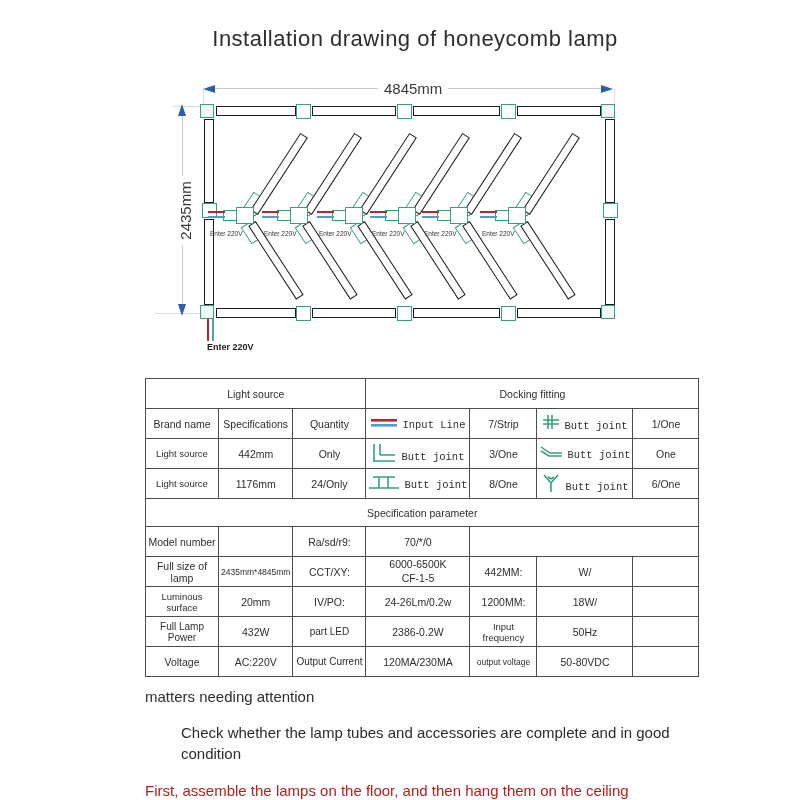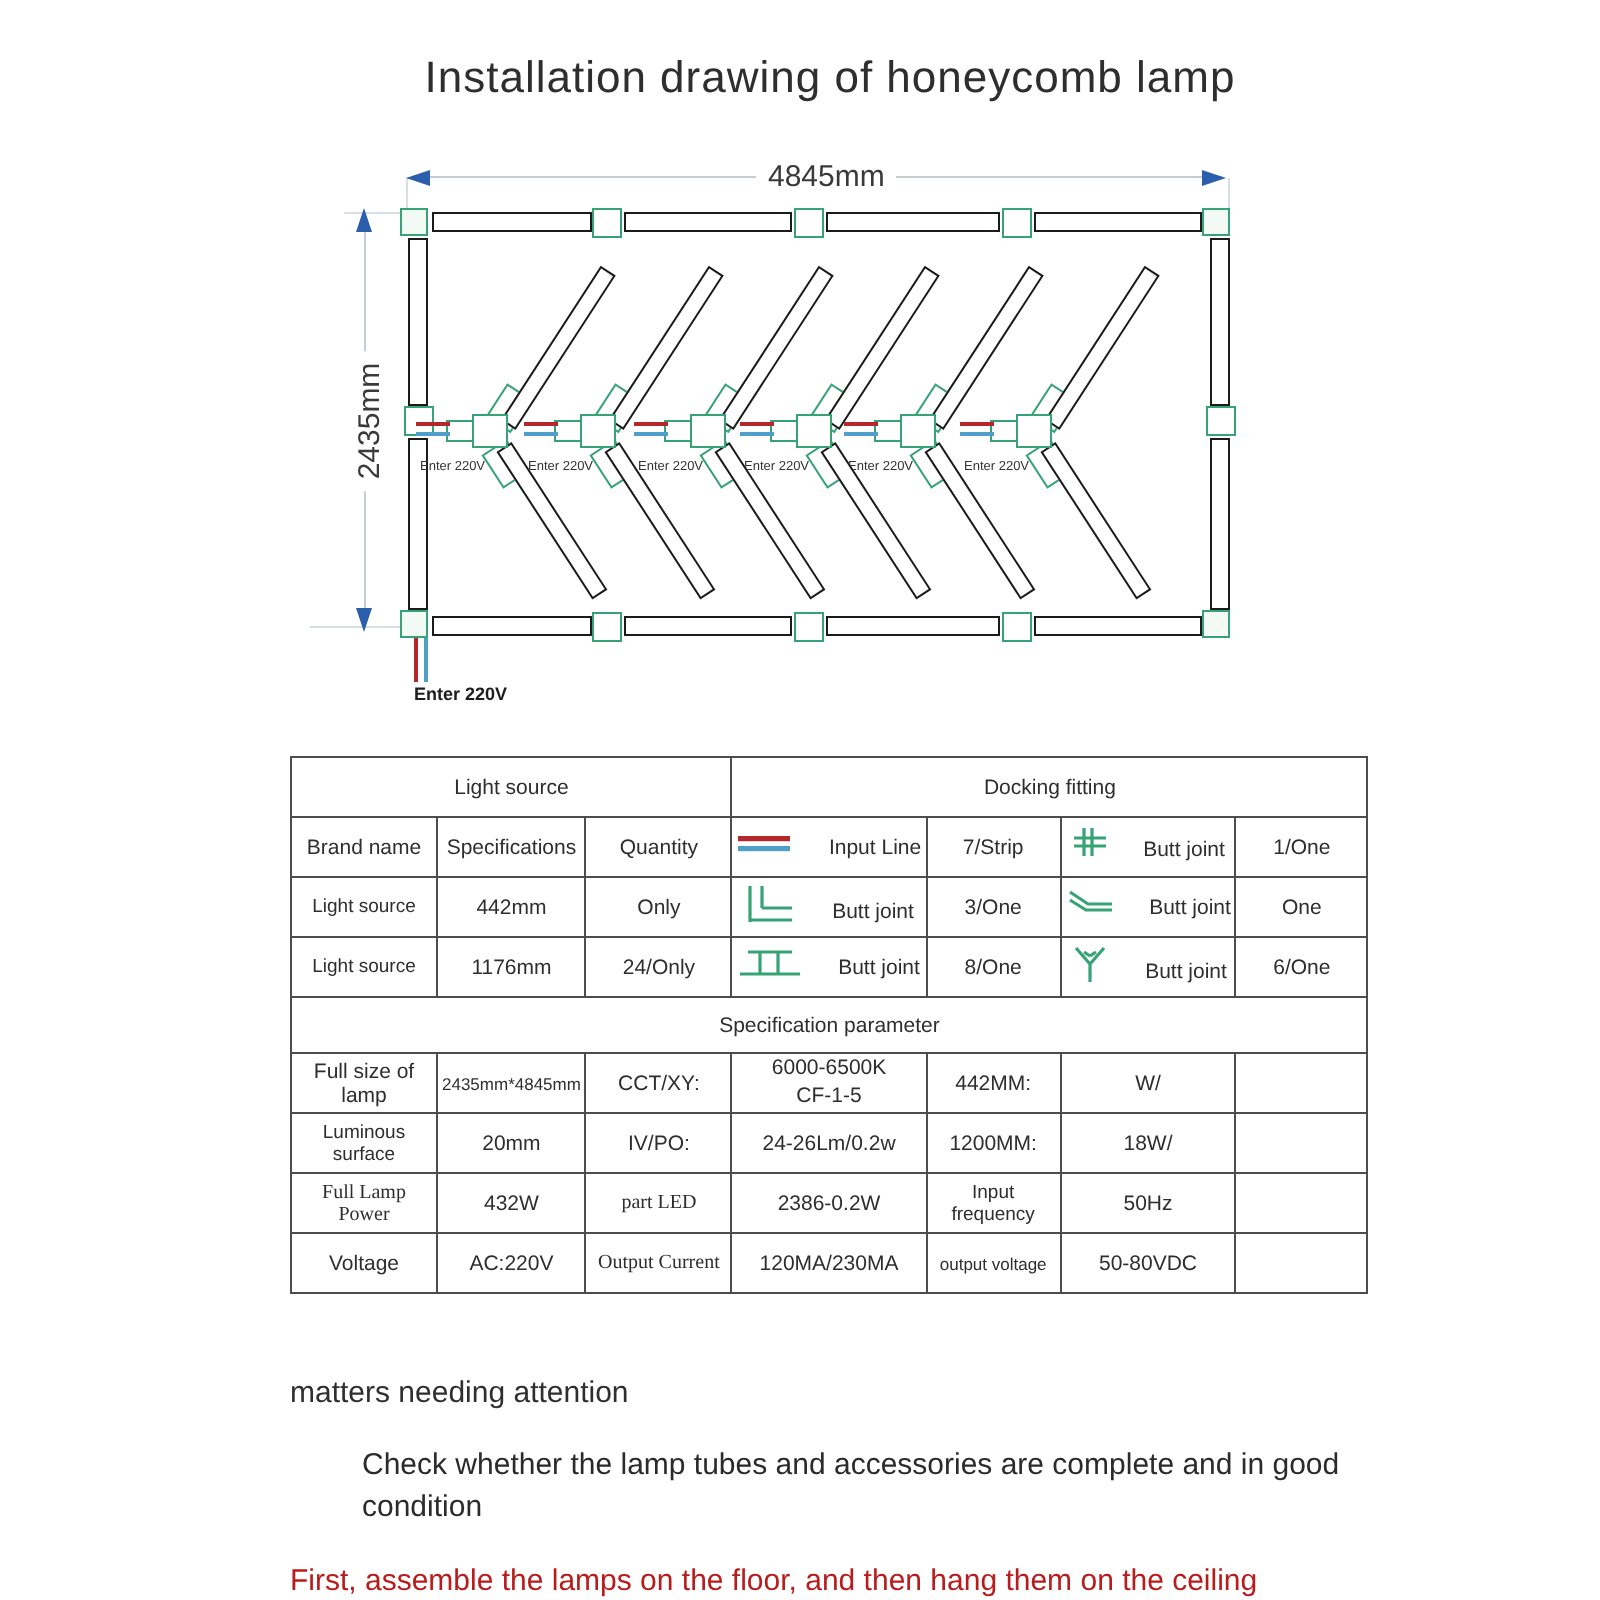--- a/index.html
+++ b/index.html
@@ -40,23 +40,23 @@
   .wire-b{left:0;top:81px;width:17px;height:2px;background:#4f9fc9;z-index:4;}
   .chev-label{left:2px;top:95px;font-size:6.5px;color:#333;}
   .bwire{position:absolute;width:2px;height:22px;}
   .enter-main{position:absolute;left:207px;top:342px;font-size:9px;font-weight:600;color:#1d1d1d;}
   
   table.spec{position:absolute;left:145px;top:378px;border-collapse:collapse;table-layout:fixed;
              font-size:10.5px;color:#2e2e2e;}
   table.spec td{border:1px solid #4d4d4d;text-align:center;vertical-align:middle;
                 padding:1px 2px;height:27px;overflow:hidden;}
   td.iconcell{white-space:nowrap;}
-  .icwrap{display:inline-flex;align-items:flex-end;justify-content:center;gap:18px;}
+  .icwrap{display:inline-flex;align-items:flex-end;justify-content:center;gap:4px;font-family:Liberation Mono, monospace;}
   .icwrap svg{flex:0 0 auto;}
-  .sm9{font-size:9.5px;} .sm8{font-size:8.5px;} .sm10{font-size:10px;font-family:Liberation Serif, serif;}
+  .sm9{font-size:9.5px;} .sm8{font-size:8.5px;} .sm10{font-size:10px;}
   .twoline{white-space:pre-line;line-height:1.25;margin-top:31px;}
   
   .note-h{position:absolute;left:145px;top:688px;font-size:15px;color:#2f2f2f;}
   .note-p1{position:absolute;left:145px;top:722px;width:528px;font-size:15px;line-height:1.4;color:#2b2b2b;margin-left:36px;}
   .note-p2{position:absolute;left:145px;top:782px;width:560px;font-size:15px;color:#b91c1c;}
 </style>
 </head>
 <body>
 
 <div class="page">
@@ -262,20 +262,27 @@
           </svg>
           <span>Butt joint</span>
         </span>
       </td>
       <td>6/One</td>
     </tr>
     <tr>
       <td colspan="7" style="height:25px;">Specification parameter</td>
     </tr>
     <tr>
+      <td>Model number</td>
+      <td></td>
+      <td>Ra/sd/r9:</td>
+      <td>70/*/0</td>
+      <td colspan="3"></td>
+    </tr>
+    <tr>
       <td>Full size of lamp</td>
       <td class="sm8">2435mm*4845mm</td>
       <td>CCT/XY:</td>
       <td class="twoline">6000-6500K
 CF-1-5</td>
       <td>442MM:</td>
       <td>W/</td>
       <td></td>
     </tr>
     <tr>

